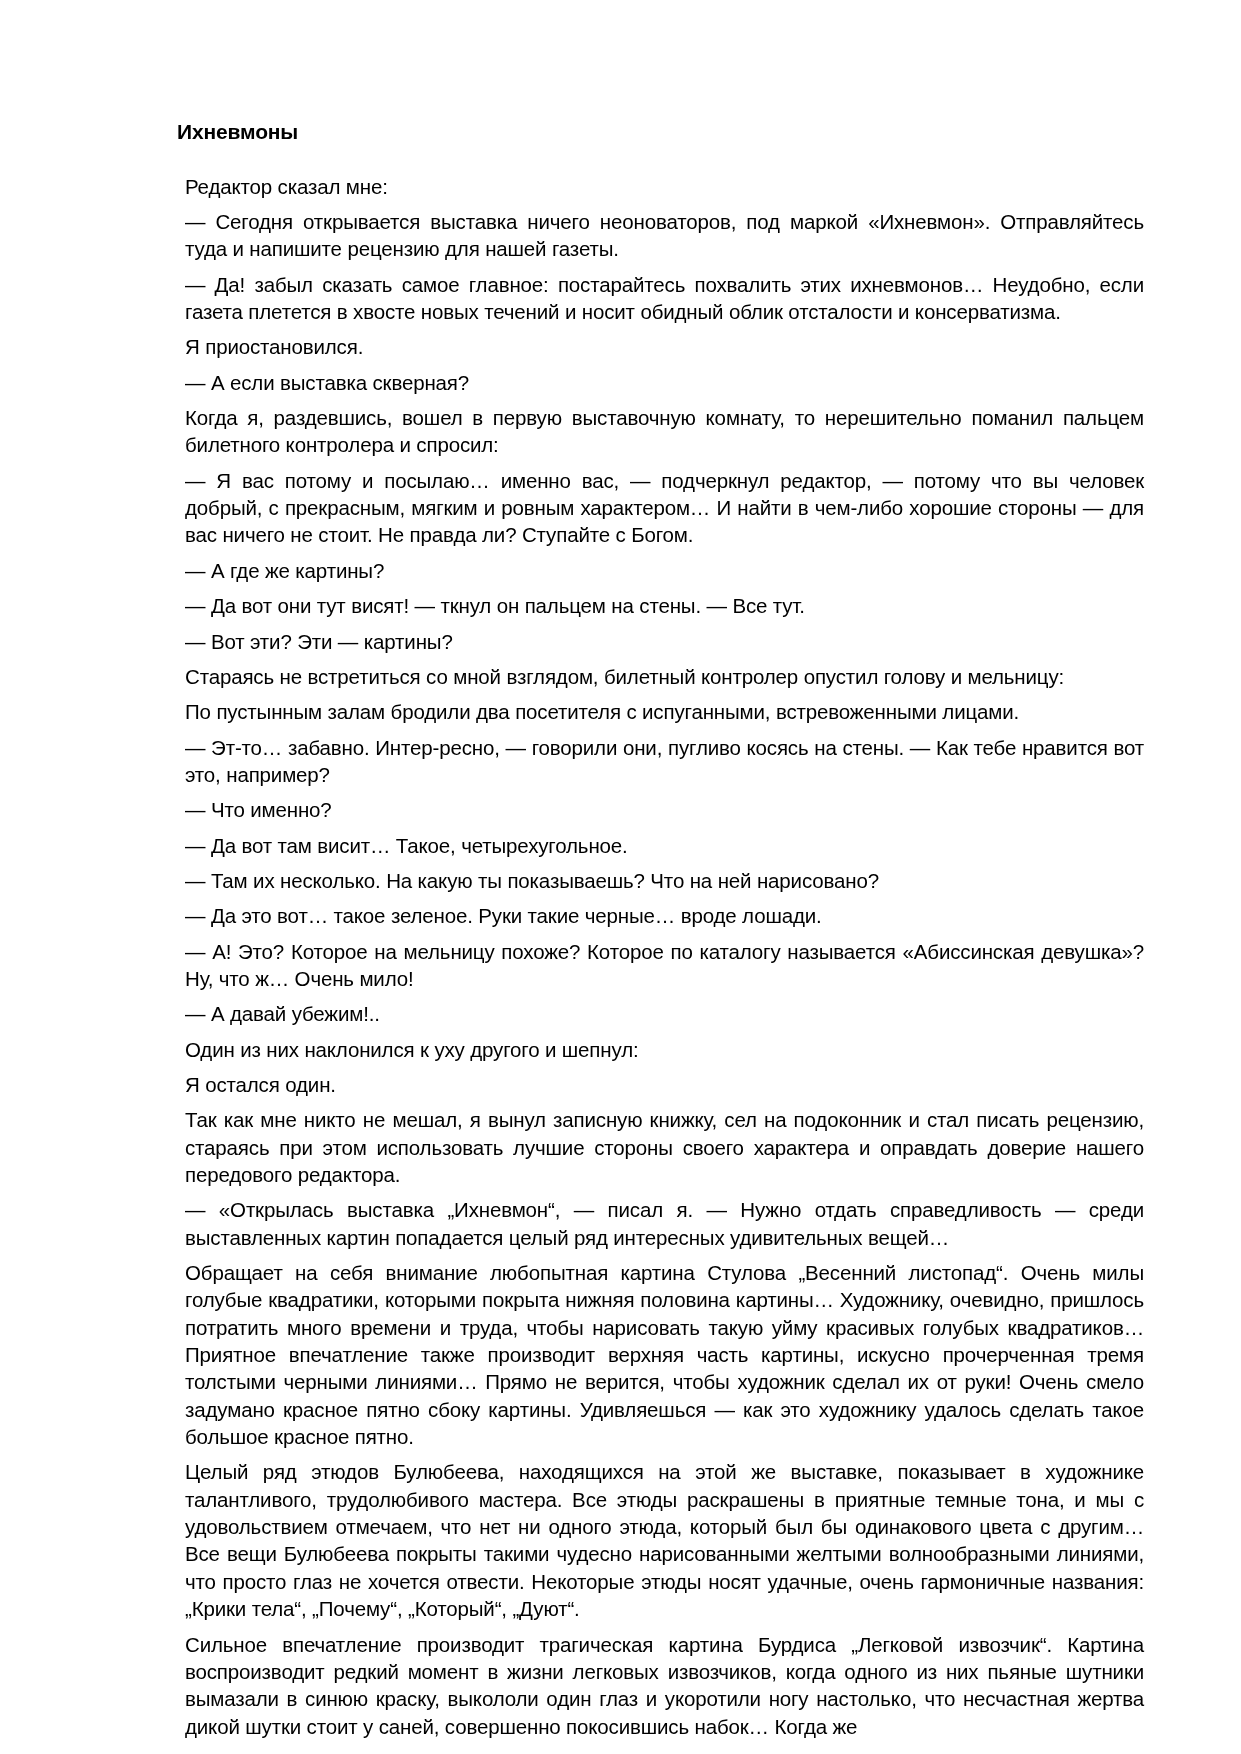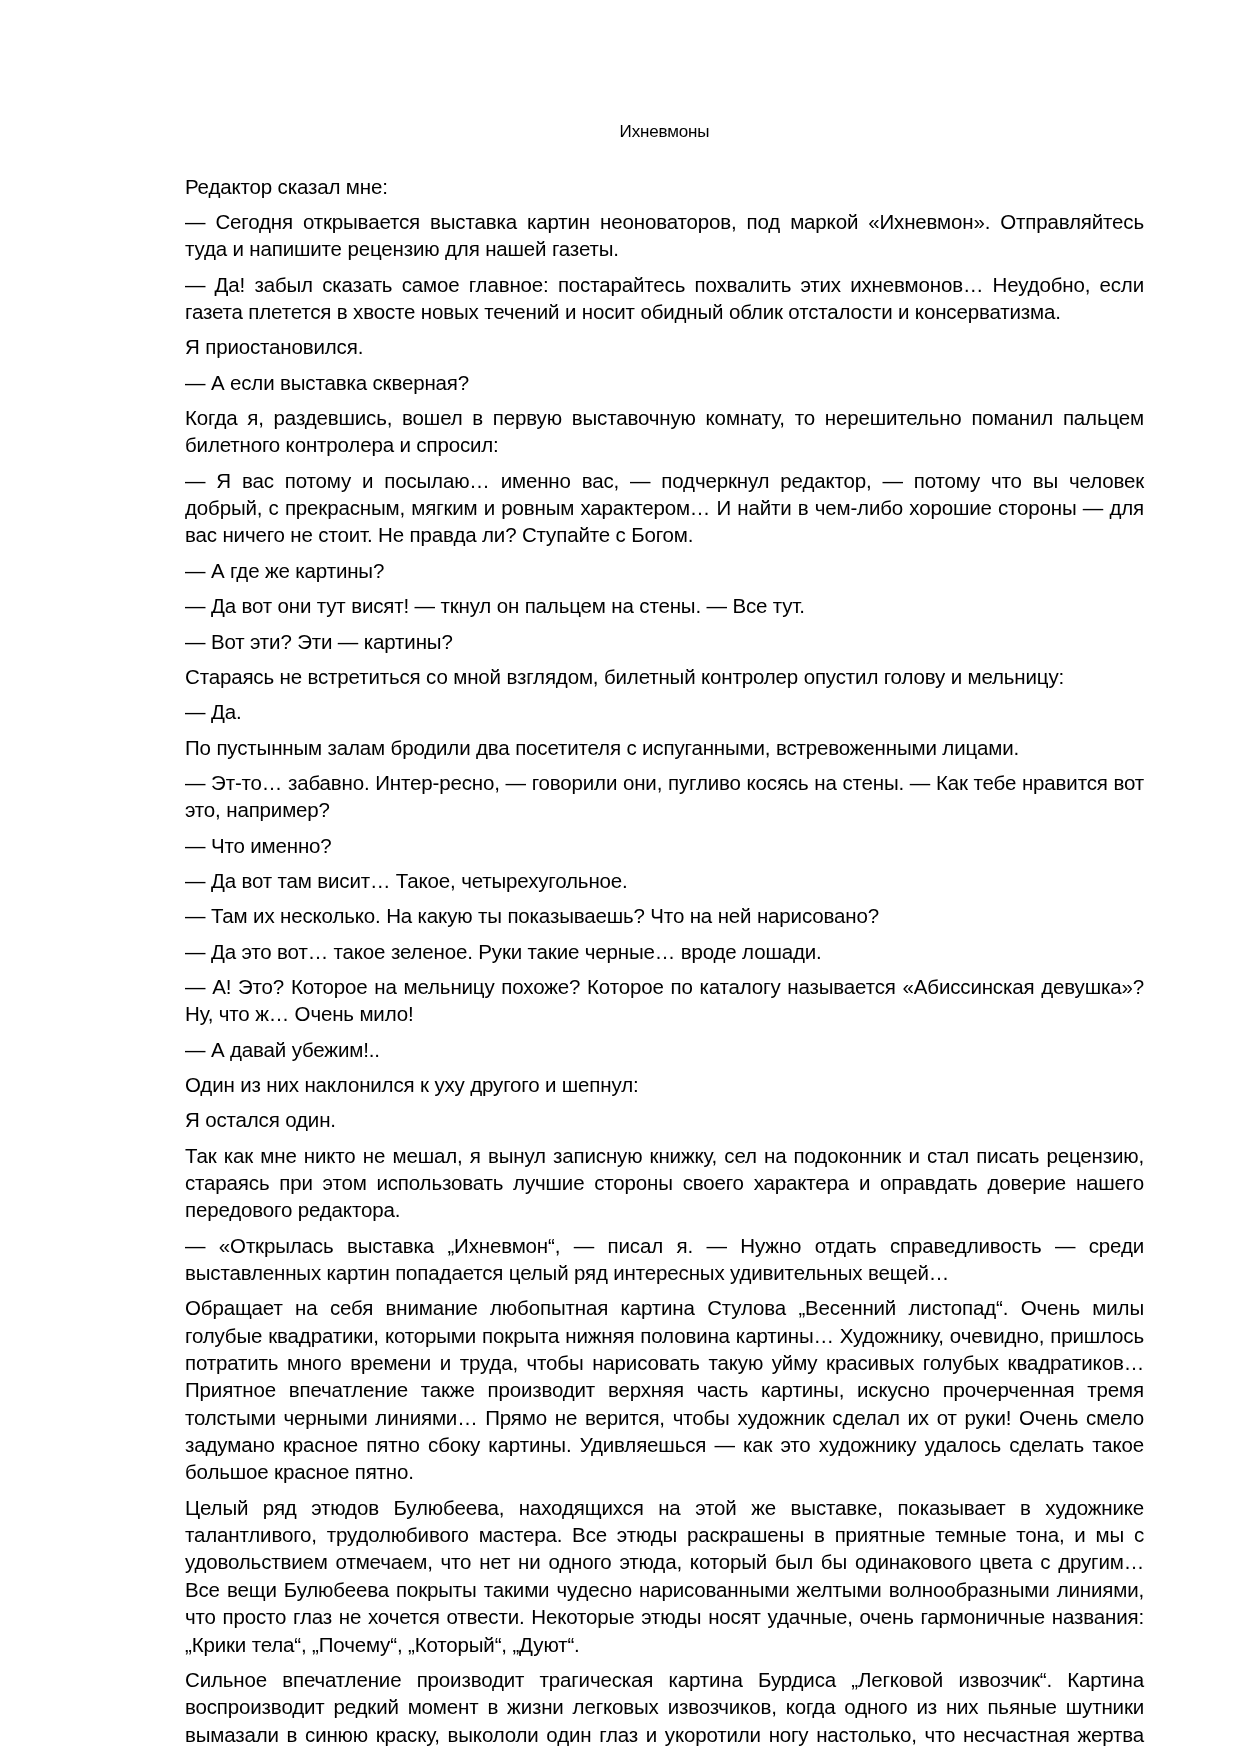--- a/index.html
+++ b/index.html
@@ -16,50 +16,48 @@
     padding: 118px 89px 0 177px;
     overflow: hidden;
     font-family: "Liberation Sans", "DejaVu Sans", sans-serif;
     font-size: 20.5px;
     line-height: 27.35px;
     color: #000000;
     letter-spacing: -0.15px;
   }
   .doc-title {
     margin: 0 0 27.35px 0;
-    font-size: 17px;
+    font-size: 21px;
     line-height: 27.35px;
-    font-weight: normal;
-    text-align: center;
+    font-weight: bold;
   }
   .doc-body p.para {
     margin: 8px;
     padding: 0;
     text-align: justify;
     text-justify: inter-word;
   }
 </style>
 </head>
 <body>
 
 <div class="page">
   <h1 class="doc-title">Ихневмоны</h1>
   <div class="doc-body">
       <p class="para">Редактор сказал мне:</p>
-      <p class="para">— Сегодня открывается выставка картин неоноваторов, под маркой «Ихневмон». Отправляйтесь туда и напишите рецензию для нашей газеты.</p>
+      <p class="para">— Сегодня открывается выставка ничего неоноваторов, под маркой «Ихневмон». Отправляйтесь туда и напишите рецензию для нашей газеты.</p>
       <p class="para">— Да! забыл сказать самое главное: постарайтесь похвалить этих ихневмонов… Неудобно, если газета плетется в хвосте новых течений и носит обидный облик отсталости и консерватизма.</p>
       <p class="para">Я приостановился.</p>
       <p class="para">— А если выставка скверная?</p>
       <p class="para">Когда я, раздевшись, вошел в первую выставочную комнату, то нерешительно поманил пальцем билетного контролера и спросил:</p>
       <p class="para">— Я вас потому и посылаю… именно вас, — подчеркнул редактор, — потому что вы человек добрый, с прекрасным, мягким и ровным характером… И найти в чем-либо хорошие стороны — для вас ничего не стоит. Не правда ли? Ступайте с Богом.</p>
       <p class="para">— А где же картины?</p>
       <p class="para">— Да вот они тут висят! — ткнул он пальцем на стены. — Все тут.</p>
       <p class="para">— Вот эти? Эти — картины?</p>
       <p class="para">Стараясь не встретиться со мной взглядом, билетный контролер опустил голову и мельницу:</p>
-      <p class="para">— Да.</p>
       <p class="para">По пустынным залам бродили два посетителя с испуганными, встревоженными лицами.</p>
       <p class="para">— Эт-то… забавно. Интер-ресно, — говорили они, пугливо косясь на стены. — Как тебе нравится вот это, например?</p>
       <p class="para">— Что именно?</p>
       <p class="para">— Да вот там висит… Такое, четырехугольное.</p>
       <p class="para">— Там их несколько. На какую ты показываешь? Что на ней нарисовано?</p>
       <p class="para">— Да это вот… такое зеленое. Руки такие черные… вроде лошади.</p>
       <p class="para">— А! Это? Которое на мельницу похоже? Которое по каталогу называется «Абиссинская девушка»? Ну, что ж… Очень мило!</p>
       <p class="para">— А давай убежим!..</p>
       <p class="para">Один из них наклонился к уху другого и шепнул:</p>
       <p class="para">Я остался один.</p>

